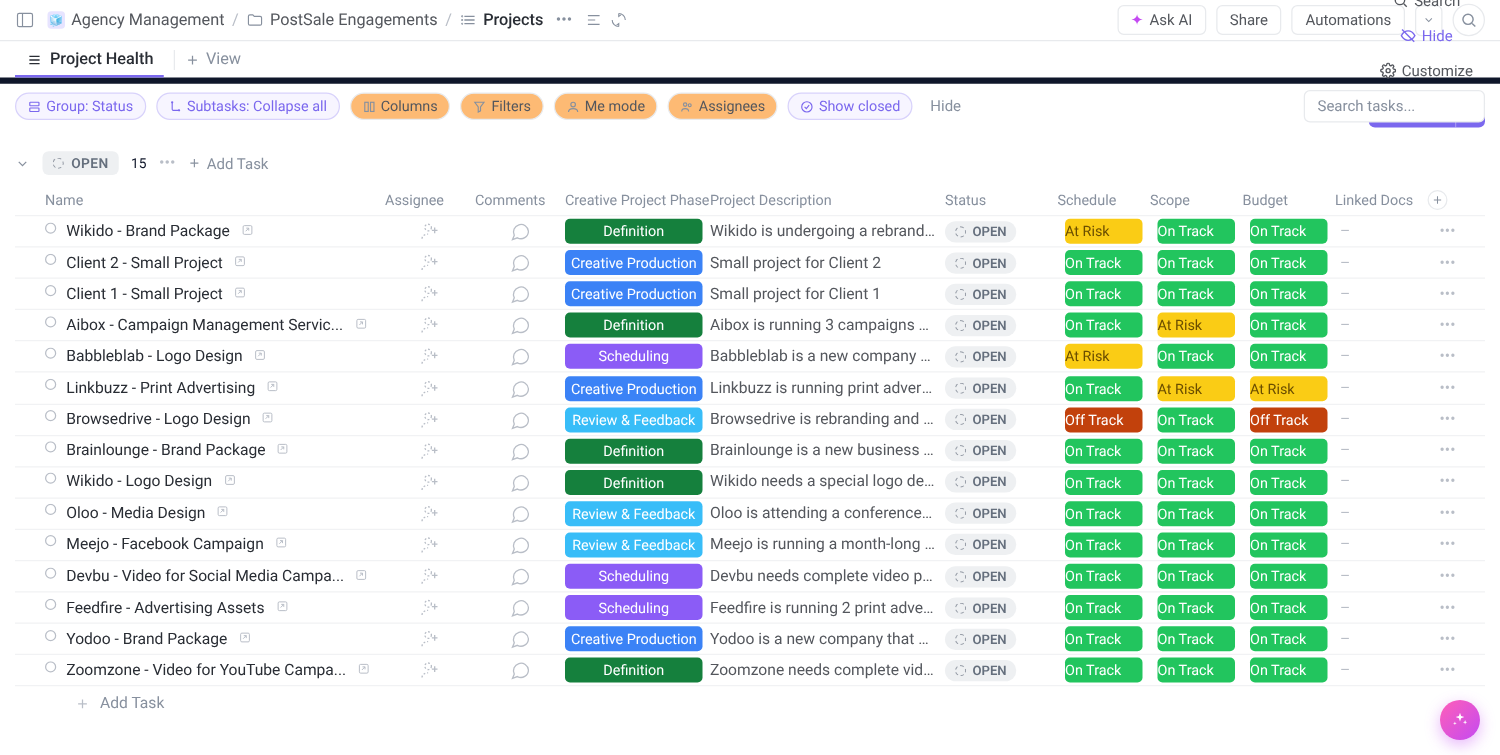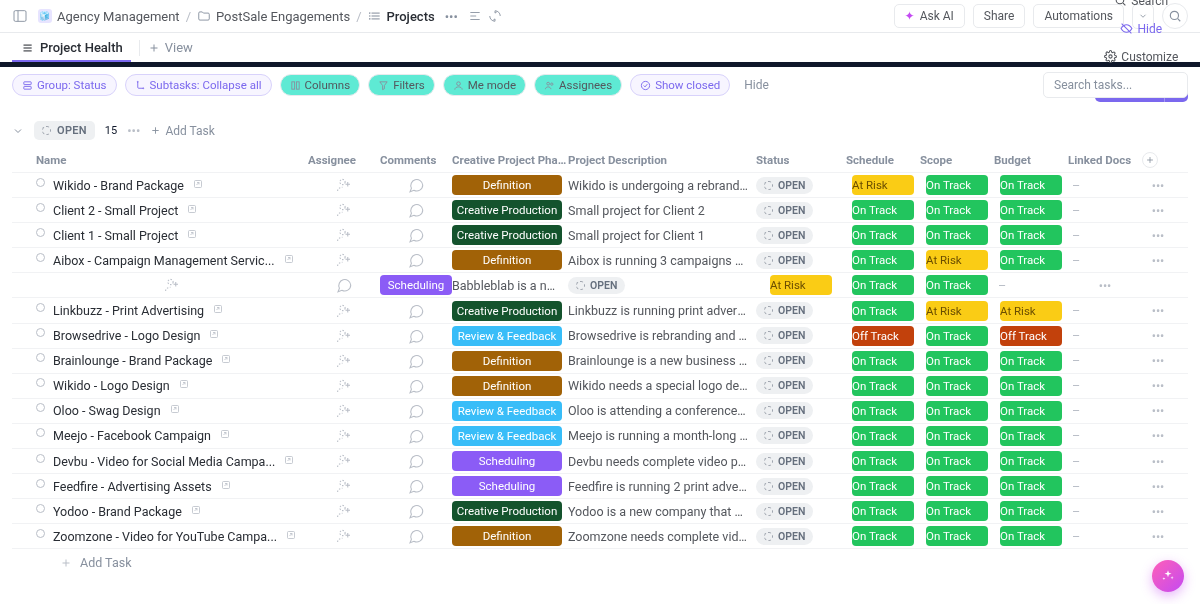--- a/index.html
+++ b/index.html
@@ -34,42 +34,42 @@
 
 .viewbar-right { display: flex; align-items: center; gap: 14px; margin-left: auto; flex-direction: column; }
 .vb-action { display: flex; align-items: center; gap: 4px; font-size: 12px; color: #54575d; cursor: pointer; }
 .vb-action.hide-active { color: #7b68ee; }
 .add-task-btn { display: flex; align-items: center; background: #7b68ee; color: #fff; border-radius: 5px; overflow: hidden; font-size: 12px; }
 .add-task-btn .lbl { padding: 5px 10px; cursor: pointer; }
 .add-task-btn .caret { padding: 5px 7px; border-left: 1px solid rgba(255,255,255,.3); cursor: pointer; }
 
 
 .toolbar { display: flex; align-items: center; height: 36px; padding: 0 12px; gap: 8px; }
-.chip { display: flex; align-items: center; gap: 4px; padding: 3px 9px; border: 1px solid #e8eaed; border-radius: 12px; font-size: 11.5px; color: #54575d; cursor: pointer; background: #5eead4; }
+.chip { display: flex; align-items: center; gap: 4px; padding: 3px 9px; border: 1px solid #e8eaed; border-radius: 12px; font-size: 11.5px; color: #54575d; cursor: pointer; background: #fdba74; }
 .chip.purple { border-color: #d8d2fb; color: #7b68ee; background: #f7f5ff; }
 .toolbar .plain-hide { color: #87909e; font-size: 12px; margin-left: 6px; cursor: pointer; }
 .toolbar-right { margin-left: auto; }
 .search-tasks { border: 1px solid #e8eaed; border-radius: 5px; padding: 5px 10px; font-size: 12px; width: 145px; color: #292d34; outline: none; }
 .search-tasks::placeholder { color: #87909e; }
 
 
 .group-row { display: flex; align-items: center; padding: 18px 12px 8px 12px; gap: 10px; }
 .collapse-caret { width: 12px; height: 12px; stroke: #87909e; fill: none; cursor: pointer; }
 .status-pill { display: flex; align-items: center; gap: 6px; background: #eef0f2; border-radius: 5px; padding: 3px 8px; font-size: 11px; font-weight: 600; color: #656f7d; letter-spacing: .3px; }
 .status-dot { width: 9px; height: 9px; border: 1.8px solid #9aa0aa; border-radius: 50%; }
 .status-dot.dashed { border-style: dashed; }
 .group-count { color: #0f172a; font-size: 11px; }
 .group-dots { color: #b9bec7; cursor: pointer; }
 .group-add { display: flex; align-items: center; gap: 4px; color: #87909e; font-size: 12px; cursor: pointer; }
 
 
 .table { padding: 0 12px 40px 12px; }
 .thead, .trow { display: grid; grid-template-columns: 272px 72px 72px 116px 188px 90px 74px 74px 74px 74px 32px; align-items: center; }
 .thead { height: 24px; font-size: 11.5px; color: #87909e; padding-left: 24px; }
-.thead div { white-space: nowrap; overflow: hidden; text-overflow: ellipsis; font-weight: bold; }
+.thead div { white-space: nowrap; overflow: hidden; text-overflow: ellipsis; }
 .thead .plus-col { display: flex; align-items: center; justify-content: center; border: 1px solid #e8eaed; border-radius: 50%; width: 16px; height: 16px; cursor: pointer; }
 
 .trow { height: 25.1px; border-top: 1px solid #f1f2f4; padding-left: 24px; font-size: 12.5px; }
 .name-cell { display: flex; gap: 8px; overflow: hidden; }
 .name-cell .task-dot { width: 9px; height: 9px; border: 1.6px solid #b9bec7; border-radius: 50%; flex: none; }
 .name-cell .task-name { overflow: hidden; text-overflow: ellipsis; white-space: nowrap; color: #292d34; }
 .name-cell .ext-ico { width: 12px; height: 12px; stroke: #b9bec7; fill: none; flex: none; }
 .assignee-cell, .comment-cell { display: flex; align-items: center; justify-content: center; }
 .assignee-ico, .comment-ico { width: 18px; height: 18px; stroke: #b9bec7; fill: none; stroke-width: 1.4; cursor: pointer; }
 .phase-cell { display: flex; align-items: center; }
@@ -78,22 +78,22 @@
 .open-cell { display: flex; align-items: center; }
 .open-pill { display: flex; align-items: center; gap: 5px; background: #eef0f2; border-radius: 10px; padding: 2px 8px; font-size: 10.5px; font-weight: 600; color: #656f7d; }
 .track-cell { display: flex; align-items: center; justify-content: center; }
 .track-tag { width: 62px; text-align: left; padding: 3px 0; border-radius: 4px; font-size: 11.5px; color: #fff; }
 .linked-cell { color: #b9bec7; padding-left: 4px; }
 .actions-cell { display: flex; align-items: center; justify-content: center; color: #b9bec7; cursor: pointer; }
 
 .add-task-row { display: flex; align-items: center; gap: 8px; height: 28px; padding-left: 48px; color: #87909e; font-size: 12.5px; cursor: pointer; border-top: 1px solid #f1f2f4; }
 
 
-.c-definition { background: #a16207; }
-.c-creative   { background: #14532d; }
+.c-definition { background: #15803d; }
+.c-creative   { background: #3b82f6; }
 .c-scheduling { background: #8b5cf6; }
 .c-review     { background: #38bdf8; }
 .c-ontrack    { background: #22c55e; }
 .c-atrisk     { background: #facc15; color: #6b4e00; }
 .c-offtrack   { background: #c2410c; }
 
 
 .fab { position: absolute; right: 16px; bottom: 12px; width: 32px; height: 32px; border-radius: 50%; background: linear-gradient(135deg,#ff5fb8,#c44af2); display: flex; align-items: center; justify-content: center; color: #fff; box-shadow: 0 4px 12px rgba(196,74,242,.4); cursor: pointer; }
 .fab svg { width: 14px; height: 14px; fill: #fff; }
 </style>
@@ -484,20 +484,29 @@
     <div class="track-cell">
           <span class="track-tag c-atrisk">At Risk</span>
         </div>
     <div class="track-cell">
           <span class="track-tag c-ontrack">On Track</span>
         </div>
     <div class="linked-cell">–</div>
     <div class="actions-cell">•••</div>
   </div>
       <div class="trow">
+    <div class="name-cell">
+      <span class="task-dot"></span>
+      <span class="task-name">Babbleblab - Logo Design</span>
+      <svg class="ext-ico" viewBox="0 0 24 24" stroke-width="1.6">
+            <rect x="5" y="5" width="14" height="14" rx="2"></rect>
+            <polyline points="10 9 14 9 14 13"></polyline>
+            <line x1="14" y1="9" x2="9" y2="14"></line>
+          </svg>
+    </div>
     <div class="assignee-cell">
       <svg class="assignee-ico" viewBox="0 0 24 24">
             <circle cx="10" cy="8" r="3.5" stroke-dasharray="2 2"></circle>
             <path d="M3.5 20c0-3 3-5 6.5-5" stroke-dasharray="2 2"></path>
             <line x1="17" y1="8" x2="17" y2="14"></line>
             <line x1="14" y1="11" x2="20" y2="11"></line>
           </svg>
     </div>
     <div class="comment-cell">
       <svg class="comment-ico" viewBox="0 0 24 24">
@@ -697,21 +706,21 @@
         </div>
     <div class="track-cell">
           <span class="track-tag c-ontrack">On Track</span>
         </div>
     <div class="linked-cell">–</div>
     <div class="actions-cell">•••</div>
   </div>
       <div class="trow">
     <div class="name-cell">
       <span class="task-dot"></span>
-      <span class="task-name">Oloo - Swag Design</span>
+      <span class="task-name">Oloo - Media Design</span>
       <svg class="ext-ico" viewBox="0 0 24 24" stroke-width="1.6">
             <rect x="5" y="5" width="14" height="14" rx="2"></rect>
             <polyline points="10 9 14 9 14 13"></polyline>
             <line x1="14" y1="9" x2="9" y2="14"></line>
           </svg>
     </div>
     <div class="assignee-cell">
       <svg class="assignee-ico" viewBox="0 0 24 24">
             <circle cx="10" cy="8" r="3.5" stroke-dasharray="2 2"></circle>
             <path d="M3.5 20c0-3 3-5 6.5-5" stroke-dasharray="2 2"></path>

